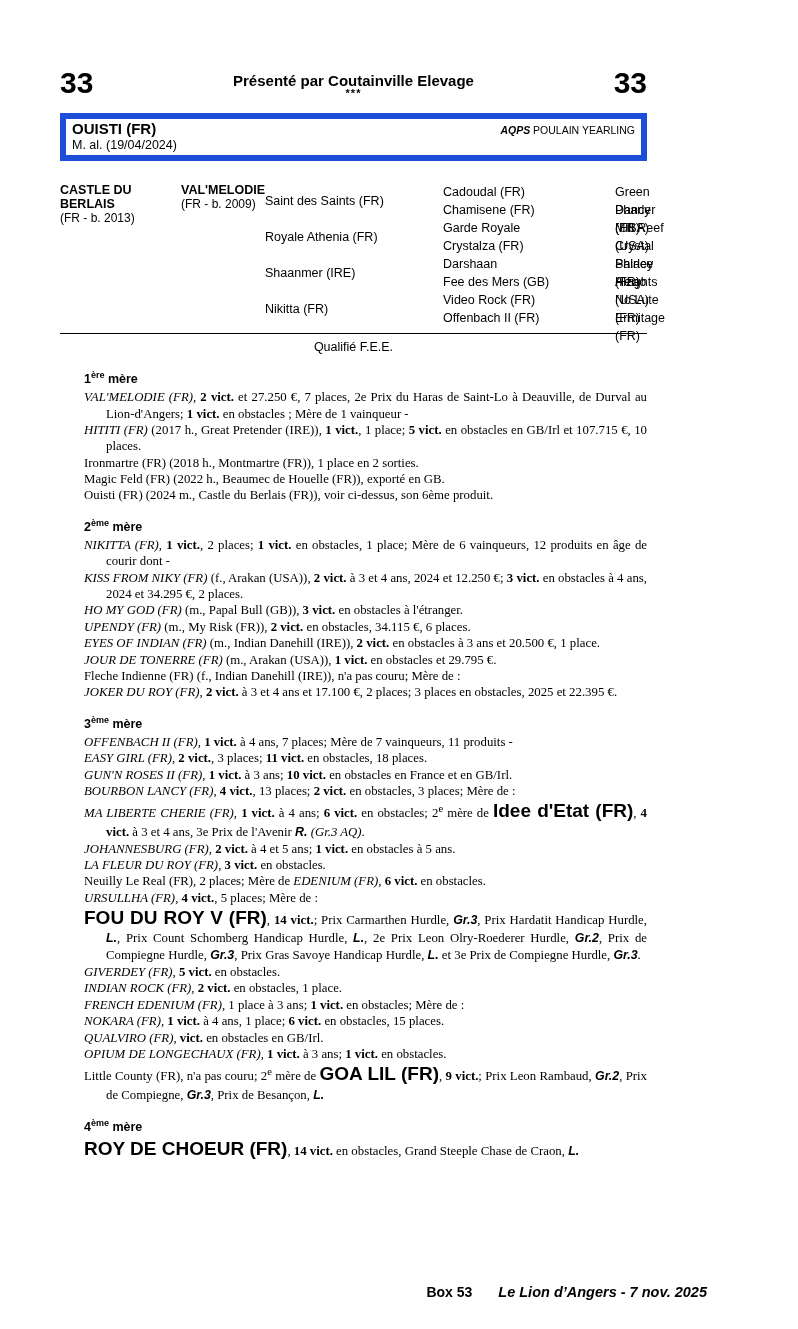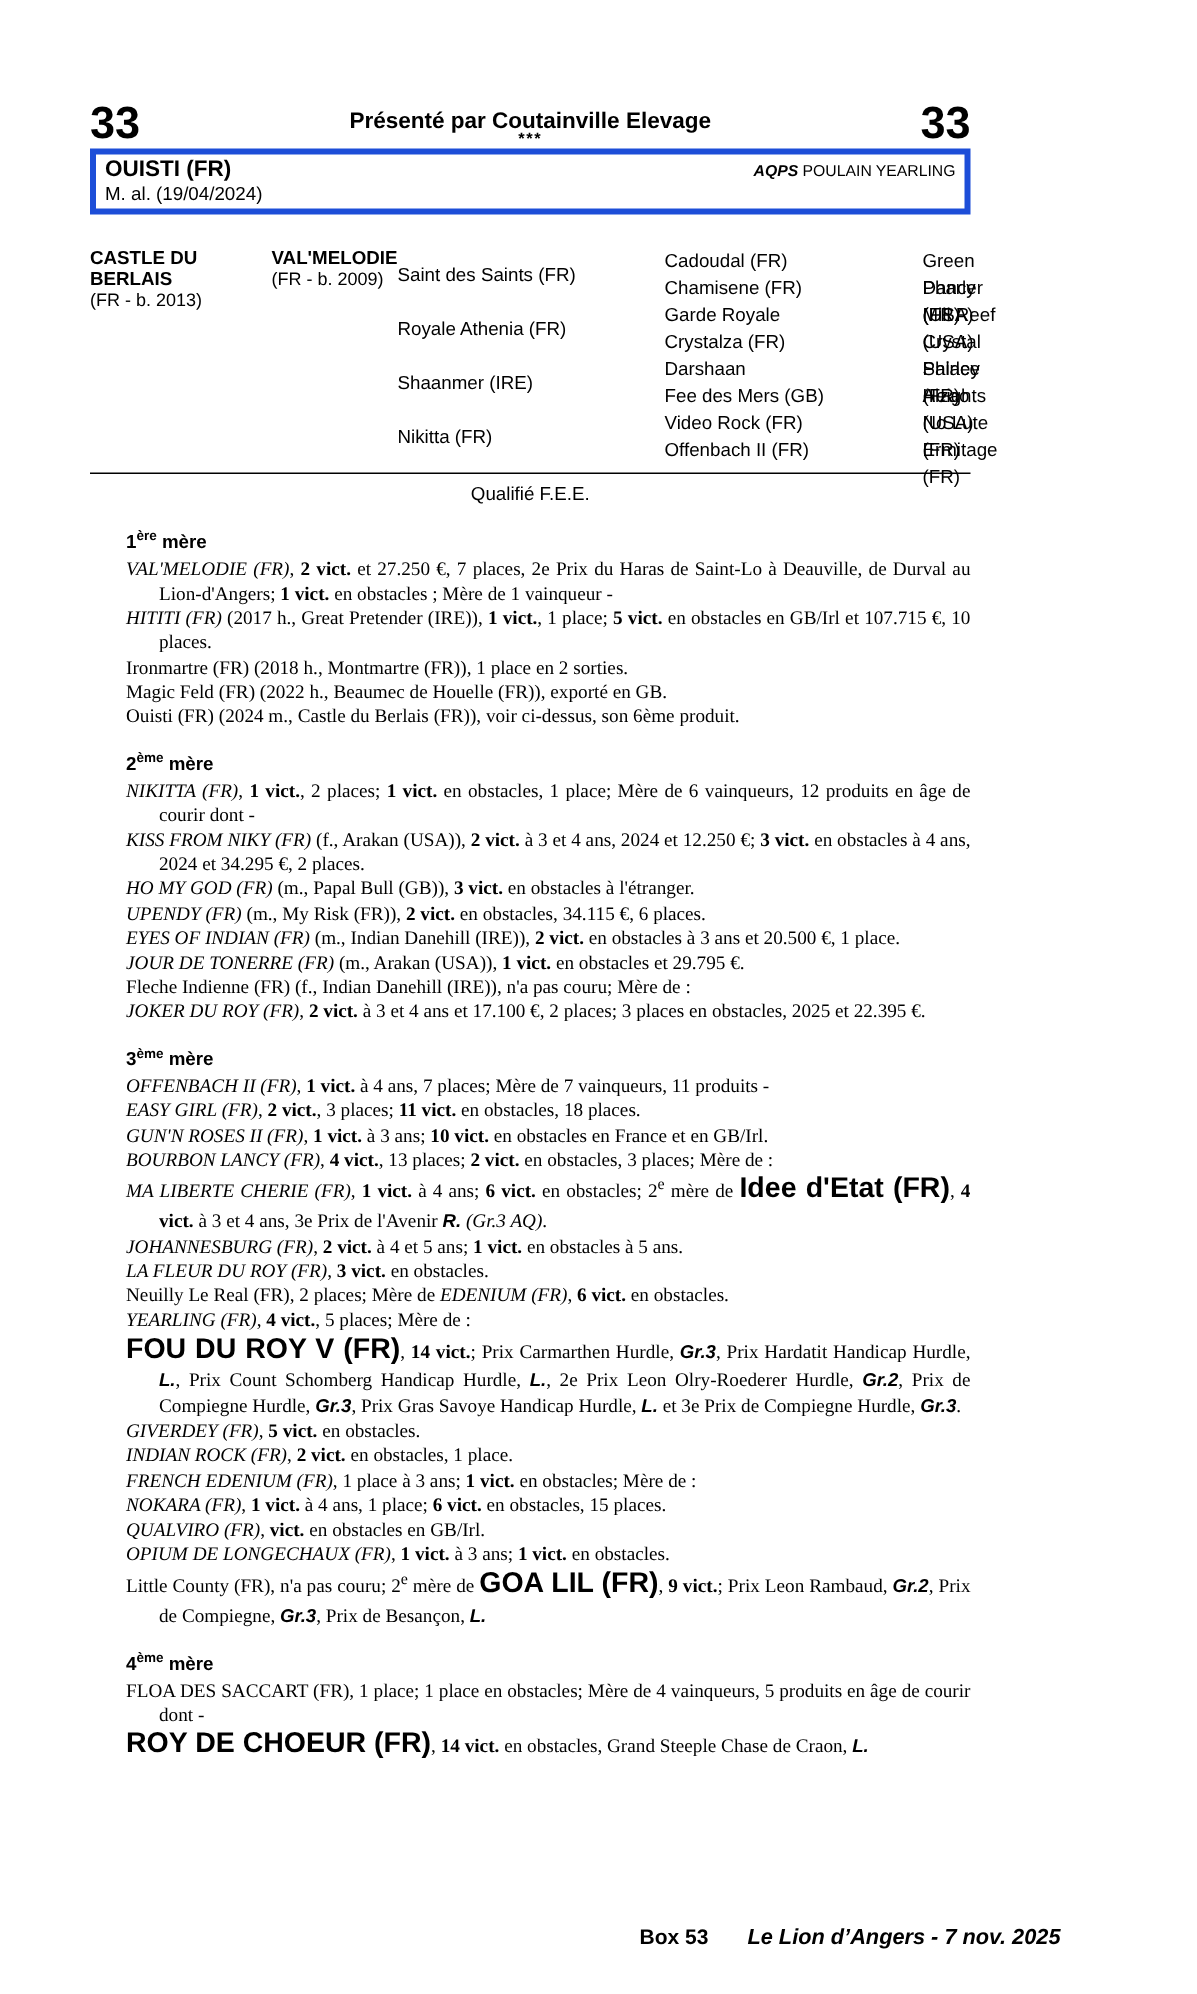--- a/index.html
+++ b/index.html
@@ -43,21 +43,22 @@
   .presented .stars {
     font-family: "Liberation Sans", sans-serif;
     font-weight: bold;
     font-size: 11px;
     letter-spacing: 1px;
     margin-top: -2px;
   }
 
   
   .namebox {
-    border: 4px solid #1d4ed8;
+    border: 6px solid #1d4ed8;
+    margin-top: 14px;
     padding: 1px 6px 3px 6px;
   }
   .namebox .row1 {
     display: flex;
     align-items: baseline;
     justify-content: space-between;
   }
   .horsename {
     font-family: "Liberation Sans", sans-serif;
     font-weight: bold;
@@ -245,33 +246,32 @@
     <div class="secthead"><span>3</span><sup>ème</sup><span> mère</span></div>
 
     <p class="t hang"><i>OFFENBACH II (FR)</i>, <b>1 vict.</b> à 4 ans, 7 places; Mère de 7 vainqueurs, 11 produits -</p>
     <p class="t ind1 hang"><i>EASY GIRL (FR)</i>, <b>2 vict.</b>, 3 places; <b>11 vict.</b> en obstacles, 18 places.</p>
     <p class="t ind1 hang"><i>GUN'N ROSES II (FR)</i>, <b>1 vict.</b> à 3 ans; <b>10 vict.</b> en obstacles en France et en GB/Irl.</p>
     <p class="t ind1 hang"><i>BOURBON LANCY (FR)</i>, <b>4 vict.</b>, 13 places; <b>2 vict.</b> en obstacles, 3 places; Mère de :</p>
     <p class="t ind2 hang"><i>MA LIBERTE CHERIE (FR)</i>, <b>1 vict.</b> à 4 ans; <b>6 vict.</b> en obstacles; 2<sup>e</sup> mère de <span class="bigb">Idee d'Etat (FR)</span>, <b>4 vict.</b> à 3 et 4 ans, 3e Prix de l'Avenir <span class="gr">R.</span> <i>(Gr.3 AQ)</i>.</p>
     <p class="t ind2 hang"><i>JOHANNESBURG (FR)</i>, <b>2 vict.</b> à 4 et 5 ans; <b>1 vict.</b> en obstacles à 5 ans.</p>
     <p class="t ind2 hang"><i>LA FLEUR DU ROY (FR)</i>, <b>3 vict.</b> en obstacles.</p>
     <p class="t ind2 hang">Neuilly Le Real (FR), 2 places; Mère de <i>EDENIUM (FR)</i>, <b>6 vict.</b> en obstacles.</p>
-    <p class="t ind1 hang"><i>YEARLING (FR)</i>, <b>4 vict.</b>, 5 places; Mère de :</p>
+    <p class="t ind1 hang"><i>URSULLHA (FR)</i>, <b>4 vict.</b>, 5 places; Mère de :</p>
     <p class="t ind2 hang"><span class="bigb">FOU DU ROY V (FR)</span>, <b>14 vict.</b>; Prix Carmarthen Hurdle, <span class="gr">Gr.3</span>, Prix Hardatit Handicap Hurdle, <span class="gr">L.</span>, Prix Count Schomberg Handicap Hurdle, <span class="gr">L.</span>, 2e Prix Leon Olry-Roederer Hurdle, <span class="gr">Gr.2</span>, Prix de Compiegne Hurdle, <span class="gr">Gr.3</span>, Prix Gras Savoye Handicap Hurdle, <span class="gr">L.</span> et 3e Prix de Compiegne Hurdle, <span class="gr">Gr.3</span>.</p>
     <p class="t ind2 hang"><i>GIVERDEY (FR)</i>, <b>5 vict.</b> en obstacles.</p>
     <p class="t ind1 hang"><i>INDIAN ROCK (FR)</i>, <b>2 vict.</b> en obstacles, 1 place.</p>
     <p class="t ind1 hang"><i>FRENCH EDENIUM (FR)</i>, 1 place à 3 ans; <b>1 vict.</b> en obstacles; Mère de :</p>
     <p class="t ind2 hang"><i>NOKARA (FR)</i>, <b>1 vict.</b> à 4 ans, 1 place; <b>6 vict.</b> en obstacles, 15 places.</p>
     <p class="t ind2 hang"><i>QUALVIRO (FR)</i>, <b>vict.</b> en obstacles en GB/Irl.</p>
     <p class="t ind2 hang"><i>OPIUM DE LONGECHAUX (FR)</i>, <b>1 vict.</b> à 3 ans; <b>1 vict.</b> en obstacles.</p>
     <p class="t ind2 hang">Little County (FR), n'a pas couru; 2<sup>e</sup> mère de <span class="bigb">GOA LIL (FR)</span>, <b>9 vict.</b>; Prix Leon Rambaud, <span class="gr">Gr.2</span>, Prix de Compiegne, <span class="gr">Gr.3</span>, Prix de Besançon, <span class="gr">L.</span></p>
 
     <div class="secthead"><span>4</span><sup>ème</sup><span> mère</span></div>
 
-    <p class="t hang">FLOA DES SACCART (FR), 1 place; 1 place en obstacles; Mère de 4 vainqueurs, 5 produits en âge de courir dont -</p>
     <p class="t ind1 hang"><span class="bigb">ROY DE CHOEUR (FR)</span>, <b>14 vict.</b> en obstacles, Grand Steeple Chase de Craon, <span class="gr">L.</span></p>
   </div>
 
   <div class="footer">
     <div class="inner">
       <span class="box">Box 53</span>
       <span class="place">Le Lion d’Angers - 7 nov. 2025</span>
     </div>
   </div>
 

